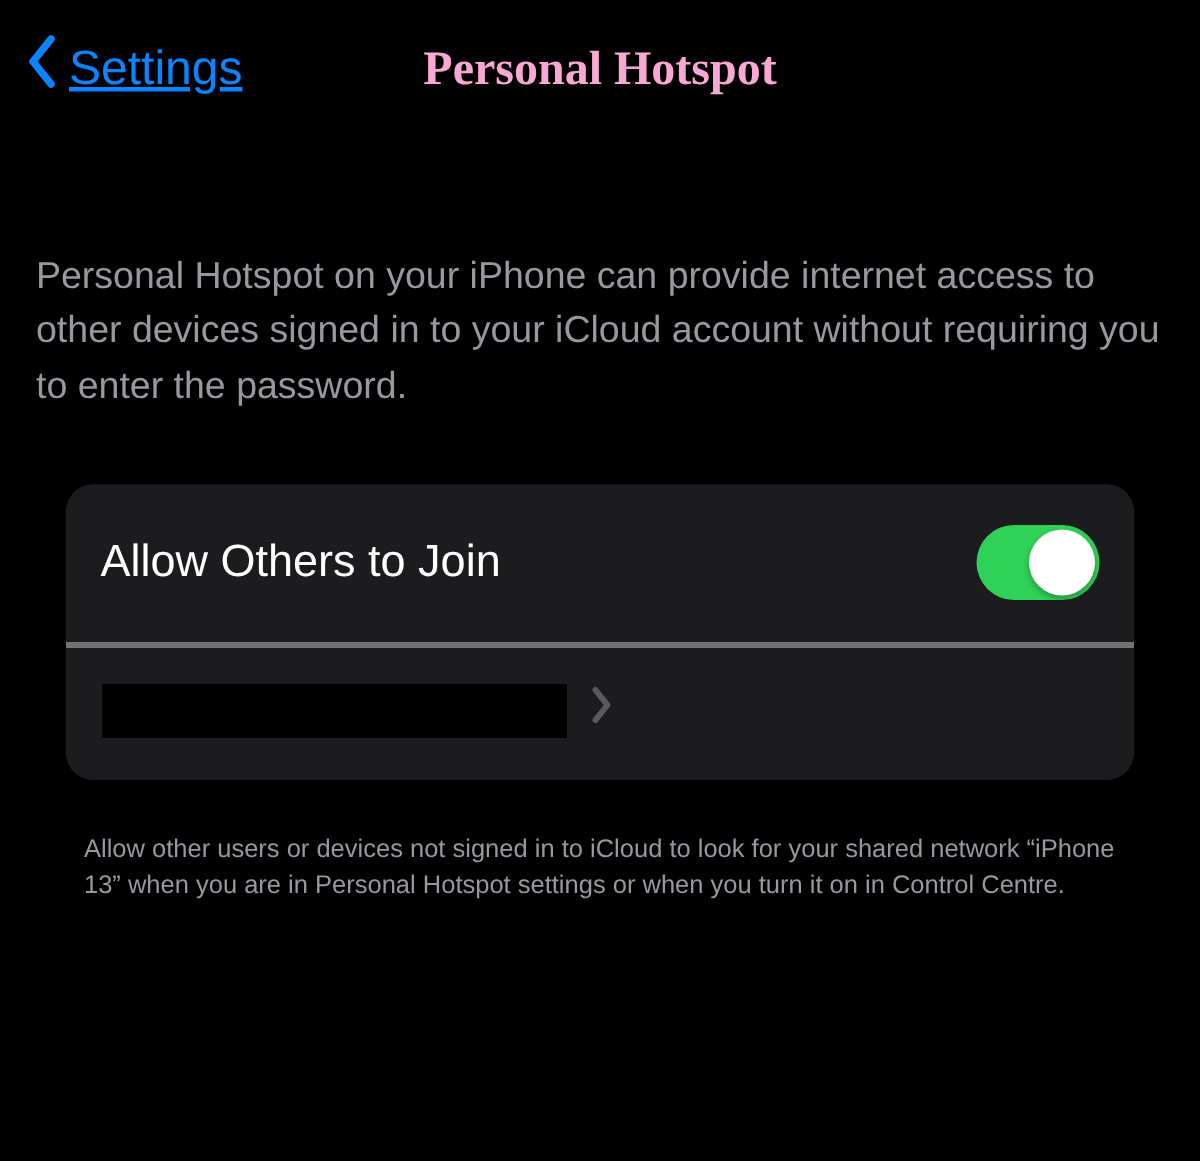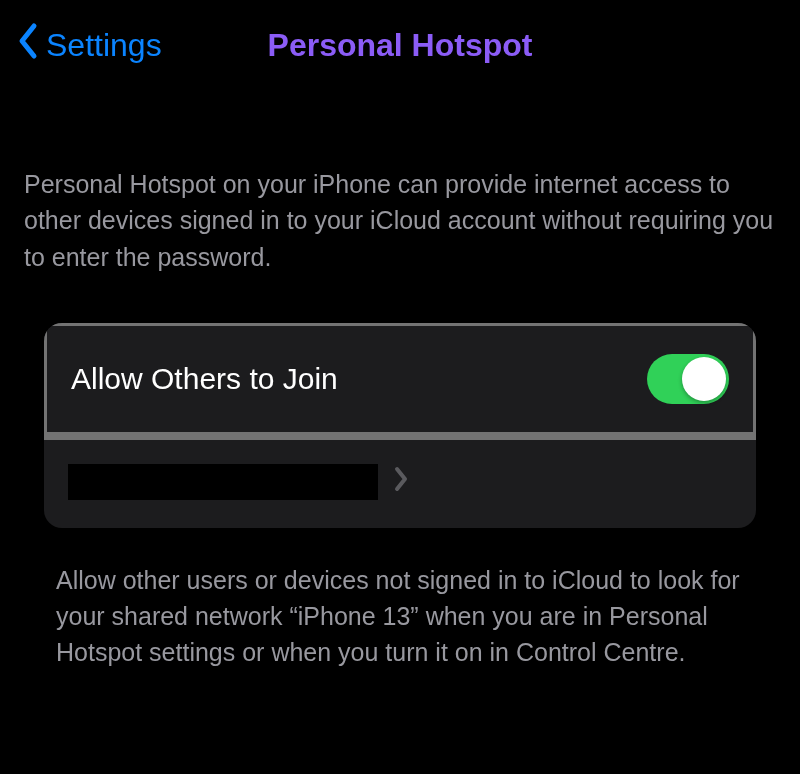--- a/index.html
+++ b/index.html
@@ -21,32 +21,34 @@
       padding: 26px 16px;
       position: relative;
       height: 90px;
     }
     .back {
       display: flex;
       align-items: center;
       color: #0b84ff;
       font-size: 32px;
       gap: 6px;
+      text-decoration: underline;
     }
     .back svg {
       width: 24px;
       height: 38px;
     }
     .title {
       position: absolute;
       left: 50%;
       transform: translateX(-50%);
       font-size: 32px;
       font-weight: 600;
-      color: #8b5cf6;
+      color: #f9a8d4;
+      font-family: Liberation Serif, serif;
     }
     .section-desc {
       color: #98989f;
       font-size: 25px;
       line-height: 1.45;
       padding: 0 24px;
       margin-top: 76px;
     }
     .list {
       margin: 48px 44px 0;
@@ -57,21 +59,21 @@
     .row {
       display: flex;
       align-items: center;
       justify-content: space-between;
       padding: 28px 24px;
       font-size: 30px;
       color: #fff;
       position: relative;
     }
     .row.highlighted {
-      border: 8px solid #737373;
+      border: 4px solid #737373;
       border-radius: 0;
       margin: -5px;
       padding: 28px 24px;
       background: #1c1c1e;
       position: relative;
       z-index: 2;
     }
     .divider {
       height: 1px;
       background: #3a3a3c;
@@ -108,21 +110,21 @@
     .chevron-right {
       color: #5a5a5e;
       flex-shrink: 0;
     }
     .chevron-right svg {
       width: 14px;
       height: 26px;
     }
     .footer-desc {
       color: #98989f;
-      font-size: 25px;
+      font-size: 17px;
       line-height: 1.45;
       padding: 0 56px;
       margin-top: 34px;
     }
   </style>
 </head>
 <body>
 
 <div class="header">
   <div class="back">

